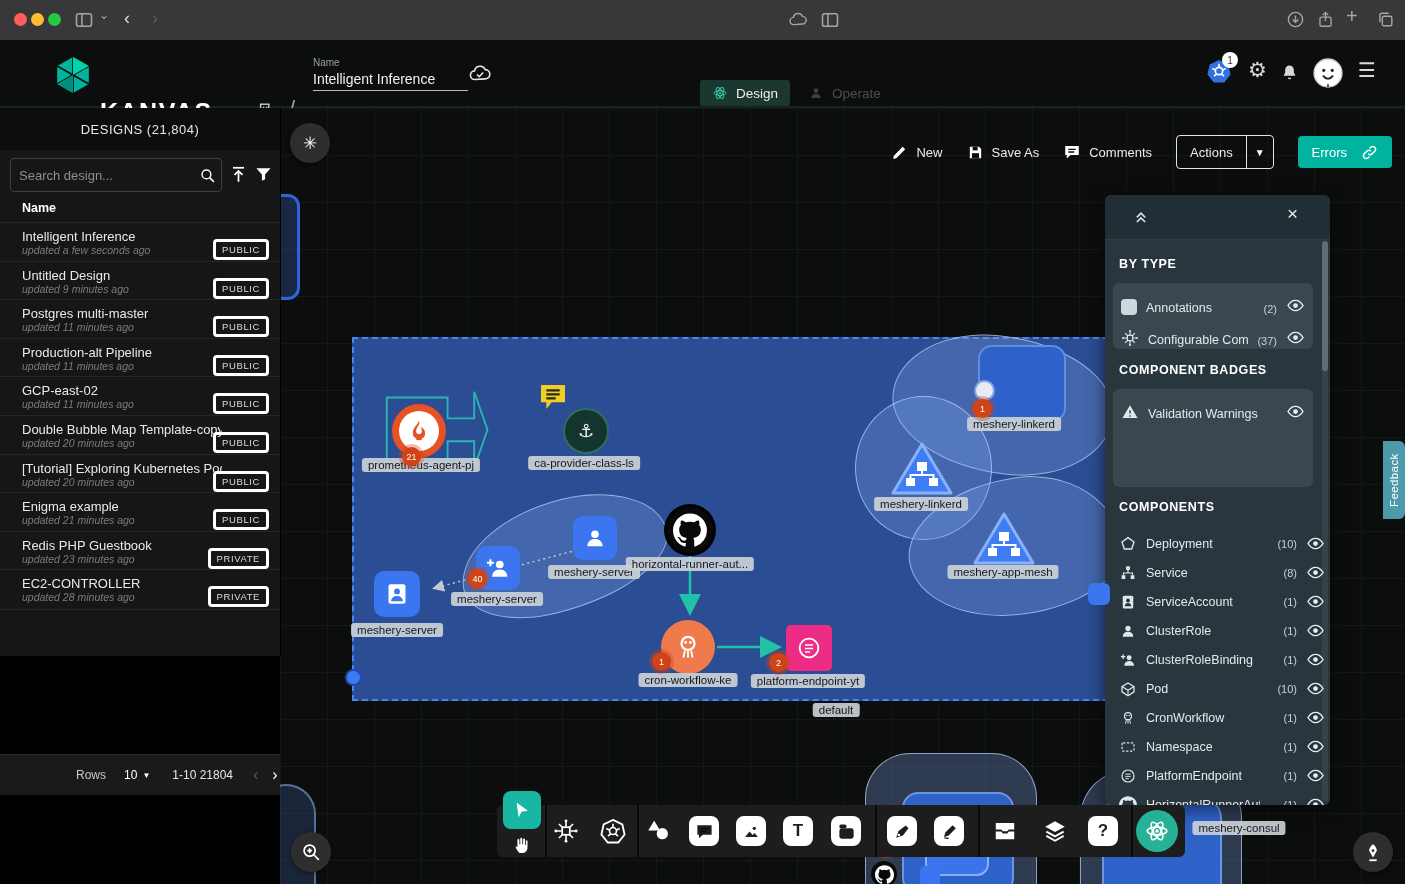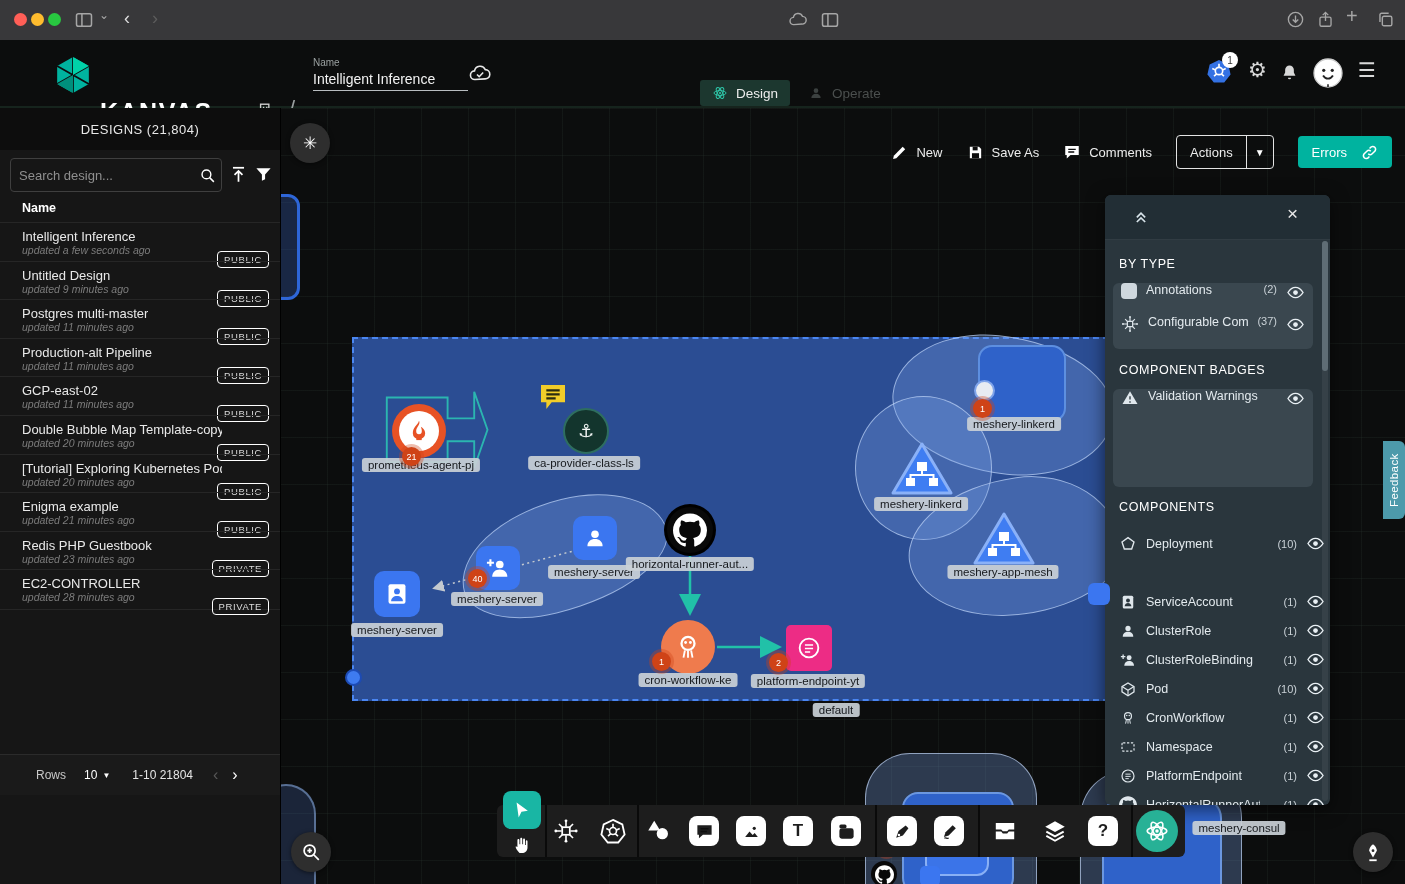--- a/index.html
+++ b/index.html
@@ -14,49 +14,49 @@
   #urlbar{left:437px;top:7px;width:553px;height:26px;background:#29292b;border-radius:7px;justify-content:center;gap:6px;color:#e4e4e4;font-size:11.5px}
   
   #apphdr{left:0;top:40px;width:1405px;height:66px;background:#0c0d0d;border-bottom:3px solid #16241d}
   #brand-text{font-size:25px;font-weight:800;letter-spacing:1.5px;color:#fff}
   .hdr-dim{color:#9aa0a0}
   #design-name{font-size:14px;color:#f2f2f2;border-bottom:1px solid #b9bdc0;padding-bottom:3px;min-width:155px}
   .mode-tab{height:26px;border-radius:3px;padding:0 12px;gap:8px;font-size:13.5px}
   .mode-active{background:#1c372f;color:#ececec}
   .mode-inactive{color:#4b4f4e}
   
-  #sidebar{left:0;top:108px;width:280px;height:776px;background:#161616;border-right:1px solid #000}
+  #sidebar{left:0;top:108px;width:280px;height:548px;background:#161616;border-right:1px solid #000}
   #sb-title{left:0;top:0;width:280px;height:42px;background:#0d0d0d;color:#e8e8e8;font-size:13px;letter-spacing:.5px;justify-content:center}
   #sb-search{left:10px;top:50px;width:210px;height:32px;border:1px solid #3f3f3f;border-radius:4px;background:transparent}
   #sb-search input{background:transparent;border:0;outline:0;color:#ddd;font-size:13px;padding:0 8px;width:170px;font-family:inherit}
   #sb-search input::placeholder{color:#8f8f8f}
   .drow{position:absolute;left:0;width:280px;height:38.6px;border-top:1px solid #262626}
   .dname{position:absolute;left:22px;top:6px;font-size:13px;color:#e9e9e9;white-space:nowrap;max-width:200px;overflow:hidden}
   .dupd{position:absolute;left:22px;top:21px;font-size:10.5px;font-style:italic;color:#7c7c7c;white-space:nowrap}
-  .dbadge{position:absolute;right:11px;top:28px;border:1px solid #ffffff;border-radius:4px;color:#dcdcdc;font-size:9.5px;letter-spacing:.6px;padding:2px 6px}
+  .dbadge{position:absolute;right:11px;top:16px;border:3px solid #ffffff;border-radius:4px;color:#dcdcdc;font-size:9.5px;letter-spacing:.6px;padding:2px 6px}
   #sb-foot{left:0;top:646px;width:280px;height:40px;background:#1a1a1a;border-top:1px solid #2b2b2b;color:#c9c9c9;font-size:12px}
   
   #canvas{left:280px;top:108px;width:1125px;height:776px;background:#0c0d0d;overflow:hidden;
     background-image:linear-gradient(rgba(96,128,110,.09) 1px,transparent 1px),linear-gradient(90deg,rgba(96,128,110,.09) 1px,transparent 1px);
     background-size:47px 47px}
   .circ-btn{width:40px;height:40px;border-radius:50%;background:#2e2e2e;display:flex;align-items:center;justify-content:center;box-shadow:0 1px 4px rgba(0,0,0,.5)}
   #selrect{left:72px;top:229px;width:753px;height:360px;background:#2b4d93;border:2px dashed #4a86f2}
   .blob{position:absolute;background:rgba(122,162,232,.30);border:1.5px solid rgba(198,218,250,.65)}
   .nlabel{position:absolute;transform:translateX(-50%);background:rgba(202,208,214,.92);color:#15181c;font-size:11.5px;padding:1px 6px;border-radius:3px;white-space:nowrap;z-index:6}
   .badge{position:absolute;width:19px;height:19px;border-radius:50%;background:#cf4317;color:#fff;font-size:9px;display:flex;align-items:center;justify-content:center;z-index:7;box-shadow:0 0 0 3px rgba(207,67,23,.35)}
   .node-sq{position:absolute;background:#3b76f0;border-radius:10px;display:flex;align-items:center;justify-content:center;z-index:5}
   .toolbar-divider{position:absolute;top:0;width:2px;height:52px;background:#0a0a0a}
   .wic{position:absolute;top:11px;width:30px;height:30px;background:#fff;border-radius:8px;display:flex;align-items:center;justify-content:center;color:#1d1d1d;font-weight:700}
   .oic{position:absolute;top:13px;color:#fff}
   
   #rpanel{left:1105px;top:195px;width:225px;height:610px;background:#2a363d;border-radius:6px;box-shadow:0 4px 18px rgba(0,0,0,.55);overflow:hidden}
   #rp-head{left:0;top:0;width:225px;height:44px;background:#222e35;border-bottom:1px solid rgba(255,255,255,.07)}
-  .rp-title{position:absolute;left:14px;color:#fff;font-size:12.5px;font-weight:400;letter-spacing:.6px}
+  .rp-title{position:absolute;left:14px;color:#fff;font-size:12.5px;font-weight:700;letter-spacing:.6px}
   .rp-group{position:absolute;left:8px;width:200px;background:#3a474f;border-radius:6px}
-  .rp-row{display:flex;align-items:flex-start;height:32px;padding:0 8px;gap:9px;color:#e3eaee;font-size:12.5px}
+  .rp-row{display:flex;align-items:flex-end;height:32px;padding:0 8px;gap:9px;color:#e3eaee;font-size:12.5px}
   .rp-crow{position:absolute;left:8px;width:206px;height:29px;display:flex;align-items:center;gap:9px;padding:0 6px;color:#e3eaee;font-size:12.5px}
   .rp-label{flex:1;white-space:nowrap;overflow:hidden;max-width:114px}
   .rp-count{color:#c9d1d6;font-size:11px;margin-left:auto}
   .pic{width:18px;height:18px;color:#dfe7ec;flex:none}
   .eye{width:19px;height:19px;color:#e8eff3;flex:none}
   
   #feedback{left:1383px;top:441px;width:22px;height:78px;background:#4d9aab;border-radius:6px 0 0 6px;color:#fff;font-size:11.5px;
     writing-mode:vertical-rl;transform:rotate(180deg);display:flex;align-items:center;justify-content:center;letter-spacing:.4px}
   .actlabel{color:#ececec;font-size:13px}
 </style>
@@ -659,21 +659,21 @@
     <span class="dupd">updated 23 minutes ago</span>
     <span class="dbadge">PRIVATE</span>
   </div>
   <div class="drow" style="top:461.4px;border-bottom:1px solid #262626">
     <span class="dname">EC2-CONTROLLER</span>
     <span class="dupd">updated 28 minutes ago</span>
     <span class="dbadge">PRIVATE</span>
   </div>
 
   <div id="sb-foot" class="abs flex">
-    <span style="margin-left:36px">Rows</span>
+    <span style="margin-left:76px">Rows</span>
     <span style="margin-left:18px;color:#fff">10</span>
     <span style="margin-left:5px;font-size:8px;color:#fff">▼</span>
     <span style="margin-left:22px;color:#e6e6e6">1-10 21804</span>
     <span style="margin-left:20px;font-size:16px;color:#575757">‹</span>
     <span style="margin-left:14px;font-size:16px;color:#fff">›</span>
   </div>
 </div>
 
 <div id="rpanel" class="abs">
   <div id="rp-head" class="abs">
@@ -723,20 +723,30 @@
   <div class="rp-crow" style="top:334px">
     <svg class="pic">
         <use href="#i-pent"></use>
       </svg>
     <span class="rp-label">Deployment</span>
     <span class="rp-count">(10)</span>
     <svg class="eye">
         <use href="#i-eye"></use>
       </svg>
   </div>
+  <div class="rp-crow" style="top:363px">
+    <svg class="pic">
+        <use href="#i-tree"></use>
+      </svg>
+    <span class="rp-label">Service</span>
+    <span class="rp-count">(8)</span>
+    <svg class="eye">
+        <use href="#i-eye"></use>
+      </svg>
+  </div>
   <div class="rp-crow" style="top:392px">
     <svg class="pic">
         <use href="#i-idcard"></use>
       </svg>
     <span class="rp-label">ServiceAccount</span>
     <span class="rp-count">(1)</span>
     <svg class="eye">
         <use href="#i-eye"></use>
       </svg>
   </div>

